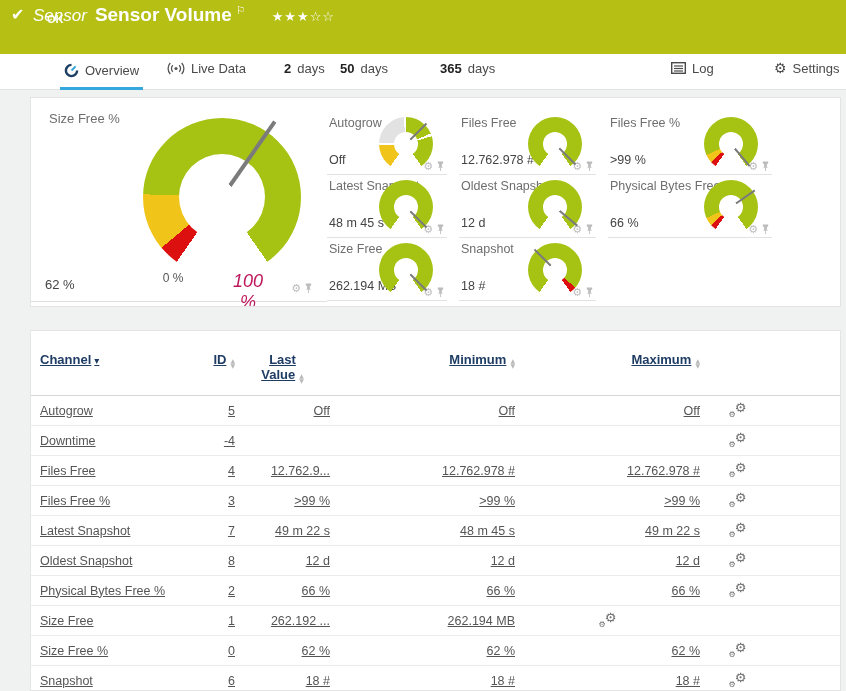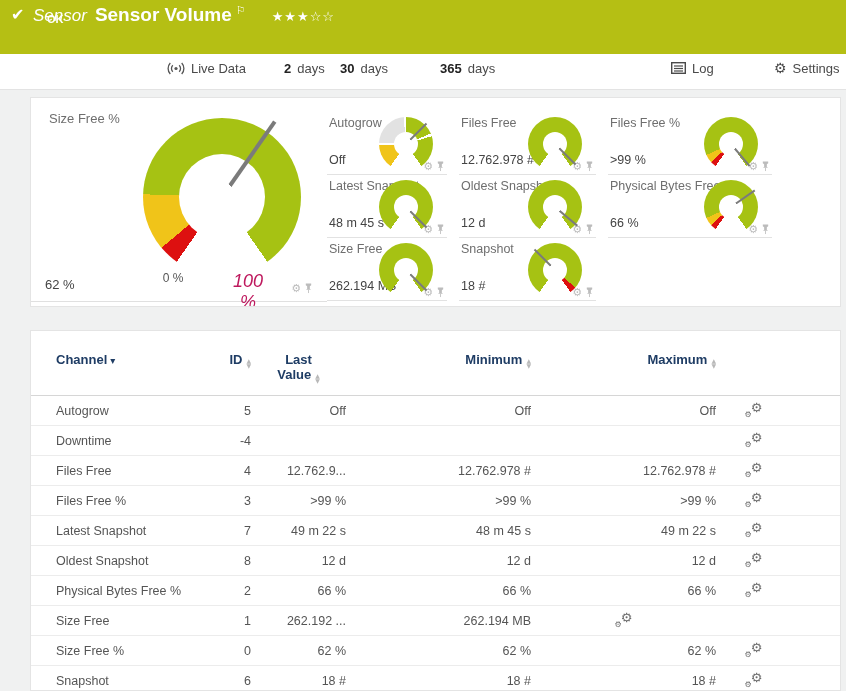--- a/index.html
+++ b/index.html
@@ -62,21 +62,21 @@
            grid-auto-rows:63px; margin-top:14px; }
   .tile { position:relative; border-bottom:1px solid #e2e2e2; margin-right:12px; }
   .t-label { position:absolute; left:2px; top:4px; font-size:12.5px; color:#6e6e6e; white-space:nowrap; }
   .t-value { position:absolute; left:2px; bottom:7px; font-size:12.5px; color:#444; white-space:nowrap; }
   .tile-g { position:absolute; right:14px; top:5px; width:54px; height:54px; }
   .tile-g .hole { width:24px; height:24px; margin:-12px 0 0 -12px; }
   .tile-icons { position:absolute; right:2px; bottom:2px; }
 
   
   .thead, .trow { display:grid; grid-template-columns:165px 30px 95px 185px 185px 75px;
-                  padding-left:25px; }
+                  padding-left:9px;text-decoration:underline; }
   .thead { padding-top:21px; padding-bottom:12px; border-bottom:1px solid #d6d6d6;
            color:var(--thead-text); font-weight:bold; font-size:13px; line-height:15px; }
   .hc-right { text-align:right; }
   .hc-center { text-align:center; }
   .sort { display:inline-flex; flex-direction:column; vertical-align:1px; margin-left:4px;
           color:#b8b8b8; font-size:6px; line-height:4.5px; cursor:pointer;
           font-family:"DejaVu Sans", sans-serif; }
   .caret { font-size:10px; margin-left:3px; font-family:"DejaVu Sans", sans-serif; cursor:pointer; }
   .trow { height:30px; align-items:center; border-bottom:1px solid #ececec;
           font-size:12.5px; color:#555; }
@@ -93,33 +93,40 @@
 
 <div class="topbar">
   <span class="check">✔</span>
   <div class="t-line1">
     <span class="kind">Sensor</span><span class="sensor-title">Sensor Volume</span><span class="flag">⚐</span><span class="stars"><span>★★★</span><span>☆☆</span></span>
   </div>
   <div class="status-ok">OK</div>
 </div>
 
 <div class="tabs">
+  <div class="tab active" style="left:60px">
+    <svg width="15" height="15" viewBox="0 0 16 16">
+      <path d="M8 2 a6 6 0 1 0 6 6" fill="none" stroke="#1d3f63" stroke-width="2.6"></path>
+      <line x1="8" y1="8" x2="12.4" y2="3.6" stroke="#2fa3dd" stroke-width="2"></line>
+    </svg>
+    <span>Overview</span>
+  </div>
   <div class="tab" style="left:163px">
     <svg width="18" height="13" viewBox="0 0 18 13">
       <circle cx="9" cy="6.5" r="1.6" fill="#555"></circle>
       <path d="M5.8 3.3a4.5 4.5 0 0 0 0 6.4 M3.3 1a8 8 0 0 0 0 11 M12.2 3.3a4.5 4.5 0 0 1 0 6.4 M14.7 1a8 8 0 0 1 0 11" stroke="#555" fill="none" stroke-width="1.3"></path>
     </svg>
     <span>Live Data</span>
   </div>
   <div class="tab" style="left:280px">
     <span class="num">2</span>
     <span>days</span>
   </div>
   <div class="tab" style="left:336px">
-    <span class="num">30</span>
+    <span class="num">50</span>
     <span>days</span>
   </div>
   <div class="tab" style="left:436px">
     <span class="num">365</span>
     <span>days</span>
   </div>
   <div class="tab" style="left:667px">
     <svg width="15" height="12" viewBox="0 0 15 12">
       <rect x="0.7" y="0.7" width="13.6" height="10.6" fill="none" stroke="#4a4a4a" stroke-width="1.4"></rect>
       <line x1="3" y1="4" x2="12" y2="4" stroke="#4a4a4a" stroke-width="1.2"></line>

